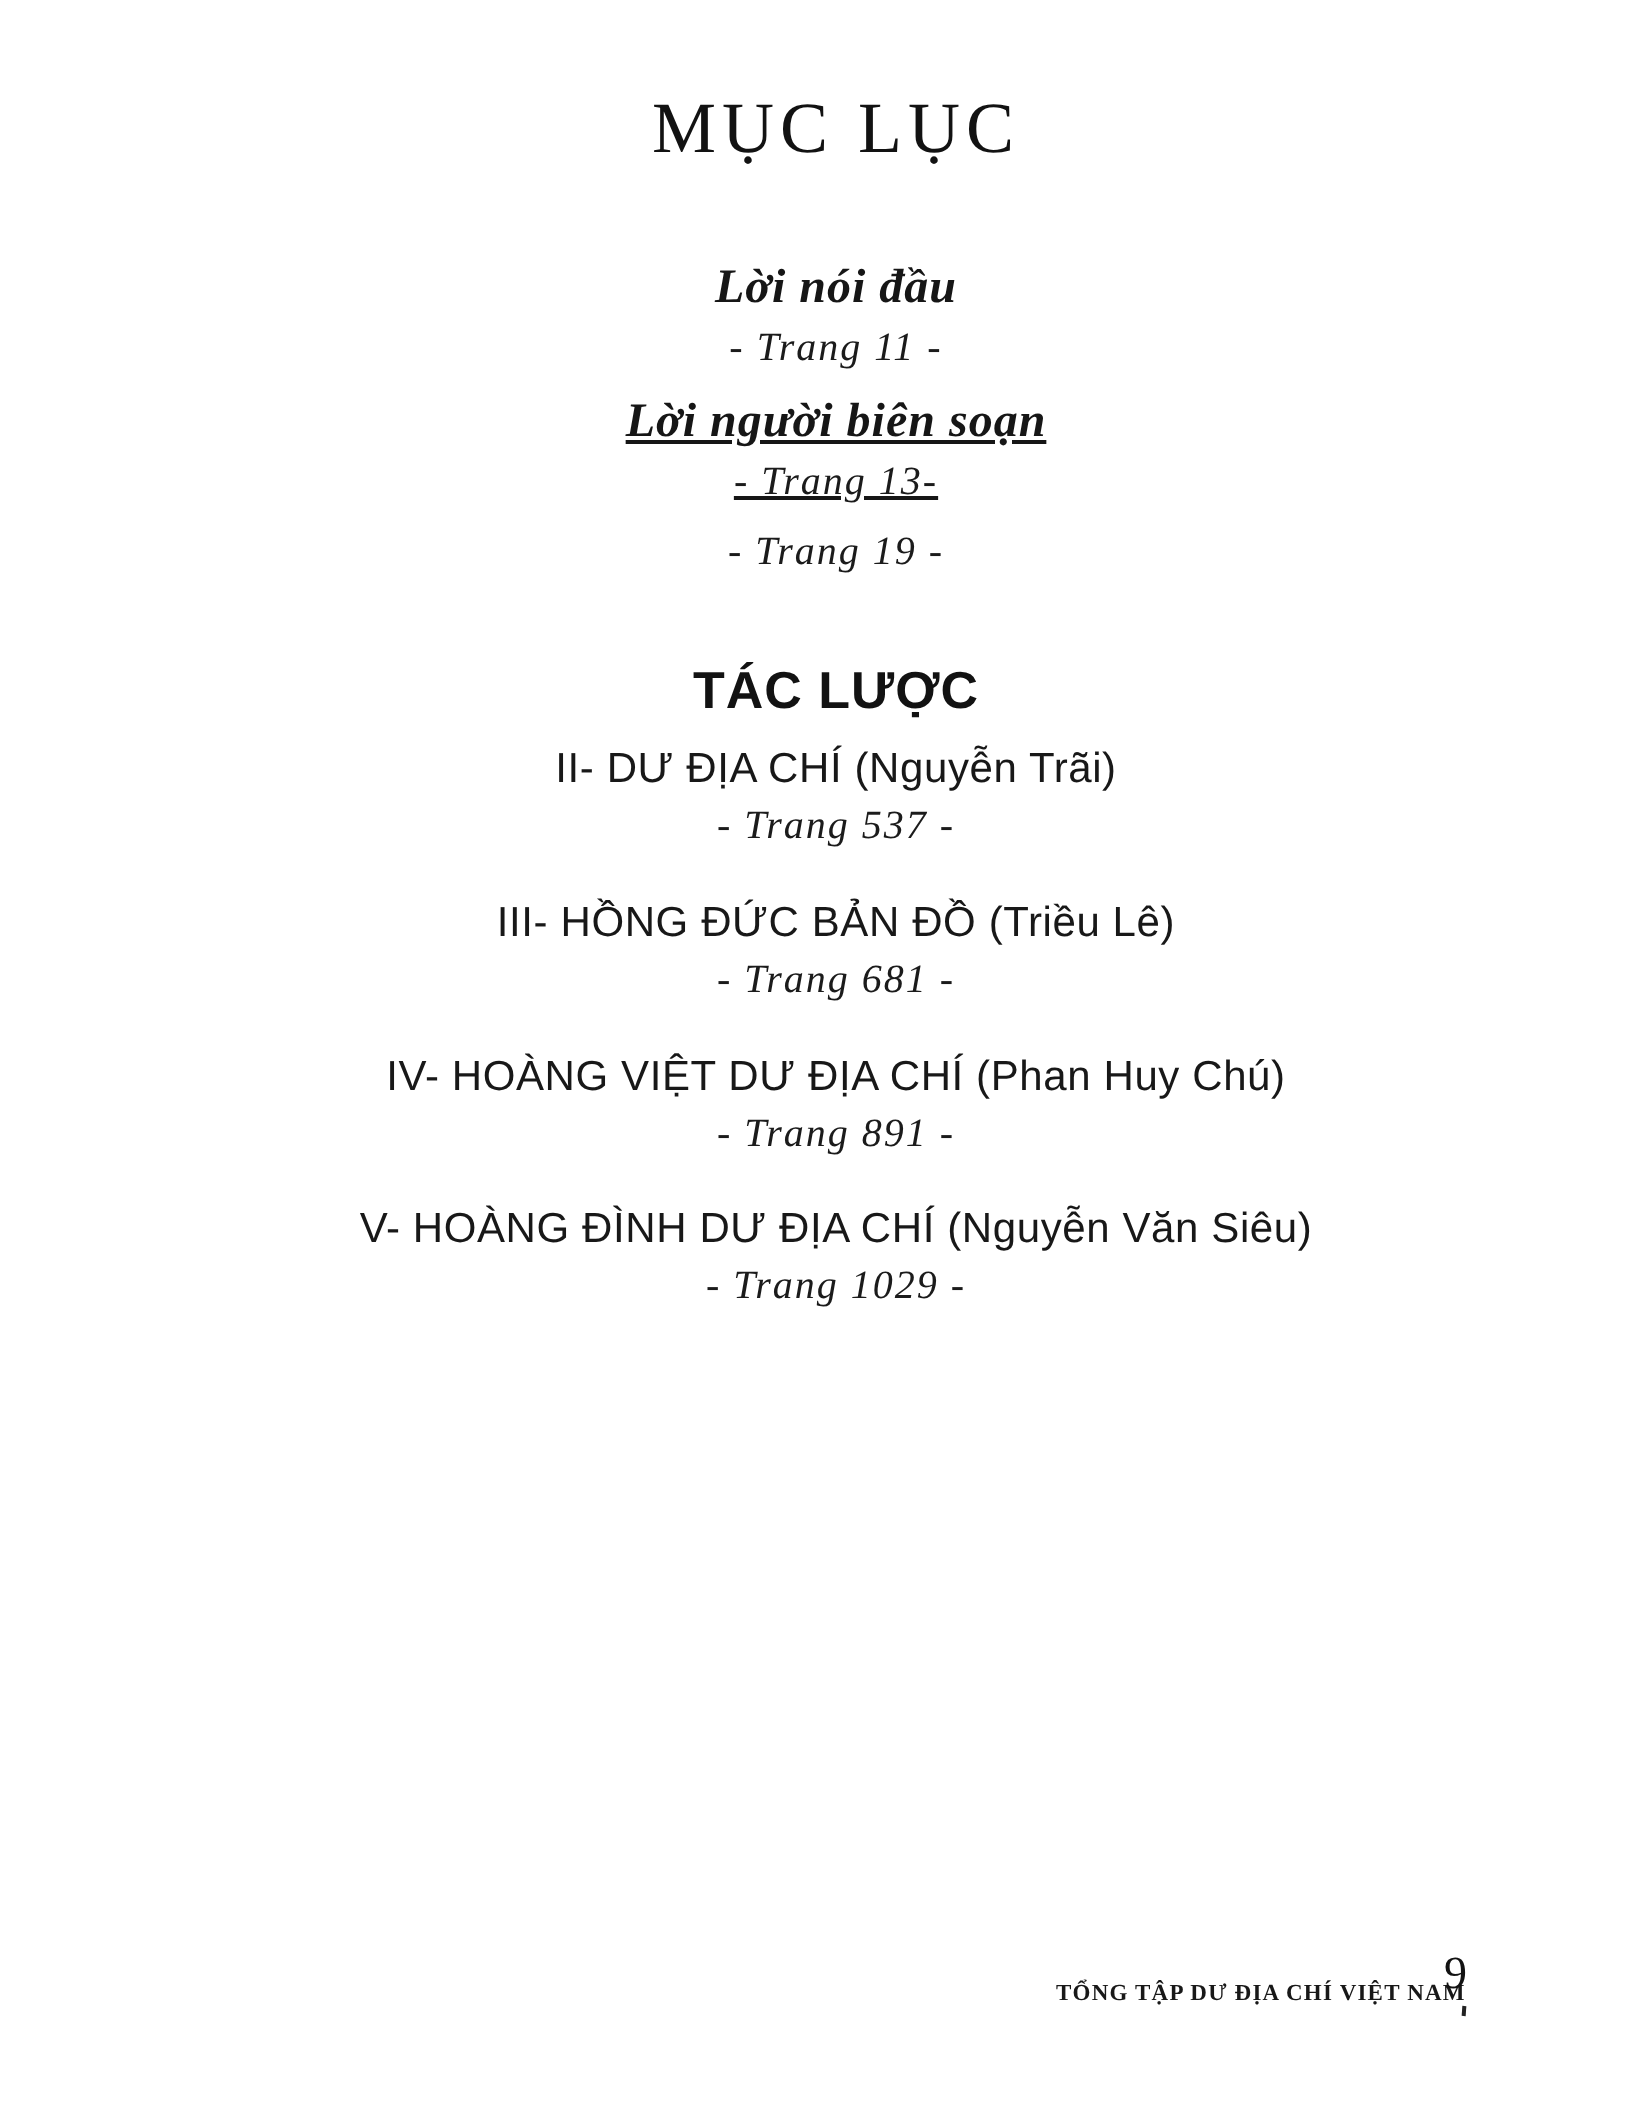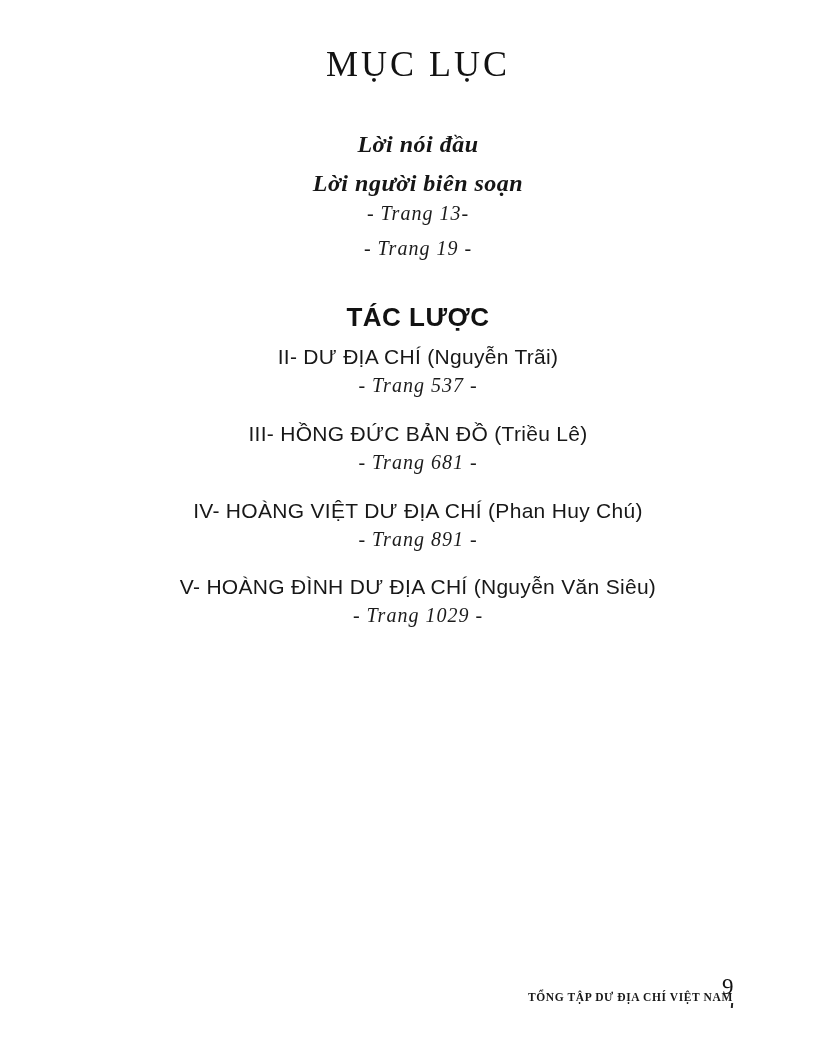--- a/index.html
+++ b/index.html
@@ -44,21 +44,21 @@
   }
   .trang {
     font-family: "Liberation Serif", serif;
     font-style: italic;
     font-size: 20px;
     line-height: 28px;
     letter-spacing: 1px;
     color: #1b1b1b;
   }
   .fm-entry:nth-child(1) { margin-top: 42px; }
-  .fm-entry:nth-child(2) { margin-top: 7px; }
+  .fm-entry:nth-child(2) { margin-top: 7px; text-decoration: underline; }
   .fm-entry:nth-child(3) { margin-top: 7px; }
   .fm-entry:nth-child(3) .trang { margin-top: 4px; }
 
   .works-heading {
     margin: 38px 0 0 0;
     font-family: "Liberation Sans", sans-serif;
     font-weight: bold;
     font-size: 26px;
     line-height: 34px;
     letter-spacing: 0.5px;
@@ -113,20 +113,21 @@
 
 <div class="page">
 
   <div class="content">
 
     <h1 class="page-title">MỤC LỤC</h1>
 
     <section>
       <div class="fm-entry">
         <div class="fm-title">Lời nói đầu</div>
+        <div class="trang">- Trang 11 -</div>
       </div>
       <div class="fm-entry">
         <div class="fm-title">Lời người biên soạn</div>
         <div class="trang">- Trang 13-</div>
       </div>
       <div class="fm-entry">
         <div class="trang">- Trang 19 -</div>
       </div>
     </section>
 

